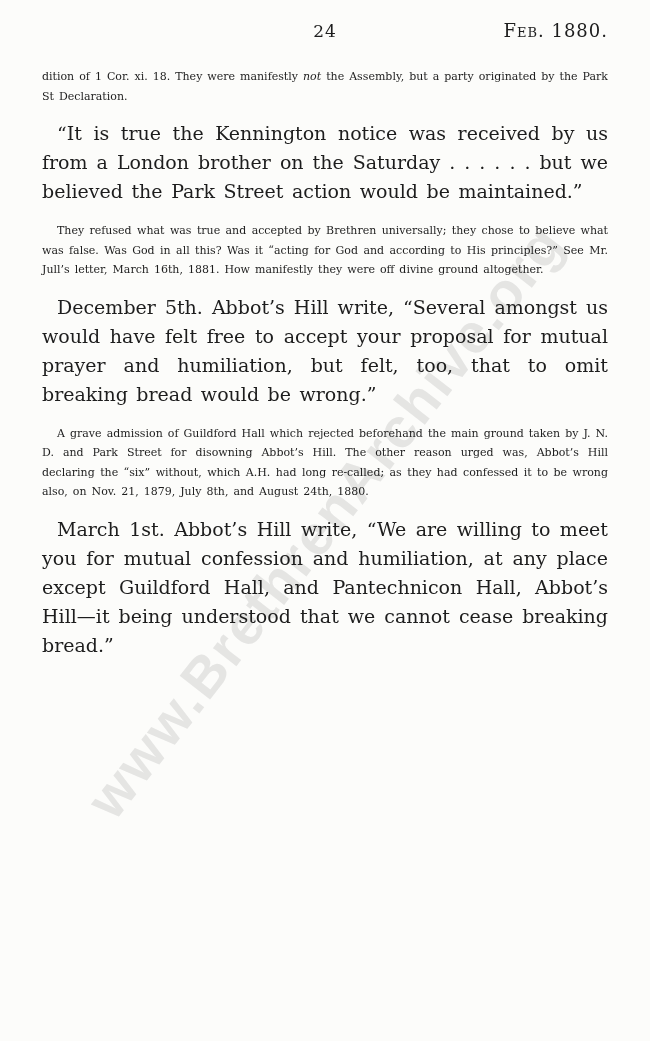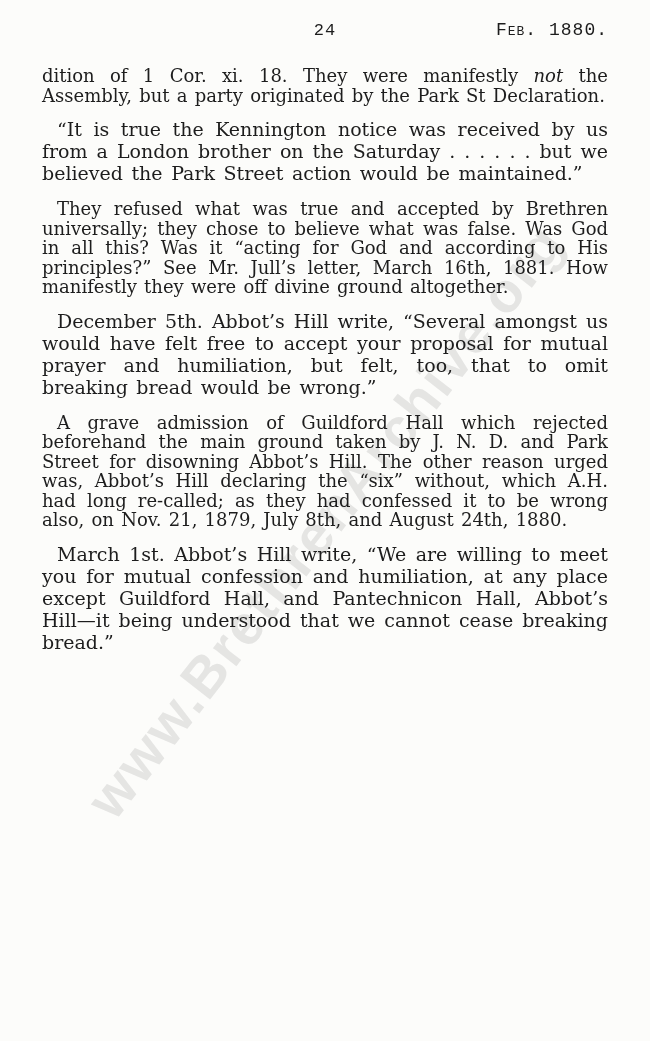--- a/index.html
+++ b/index.html
@@ -27,38 +27,37 @@
     pointer-events:none;
     z-index:1;
   }
   .content{position:relative;z-index:2;}
   .header{
     display:grid;
     grid-template-columns:1fr auto 1fr;
     align-items:baseline;
     font-size:17px;
     margin:6px 0 26px 0;
-    font-family:Liberation Mono, monospace;
   }
   .pagenum{justify-self:center;letter-spacing:1px;}
   .date{justify-self:end;font-variant:small-caps;letter-spacing:1px;font-size:18px;}
   .para{
     text-align:justify;
     margin:0 0 12px 0;
   }
   .para.small{
-    font-size:18px;
+    font-size:11px;
     line-height:19.5px;
     word-spacing:1.5px;
     margin-bottom:13px;
     margin-top:8px;
   }
   .para.large{
     font-size:19px;
-    line-height:22px;
+    line-height:29px;
     word-spacing:2.5px;
     margin-bottom:15px;
   }
   .para.indent{text-indent:15px;}
   .para em{font-style:italic;}
 </style>
 </head>
 <body>
 
 <div class="page">

